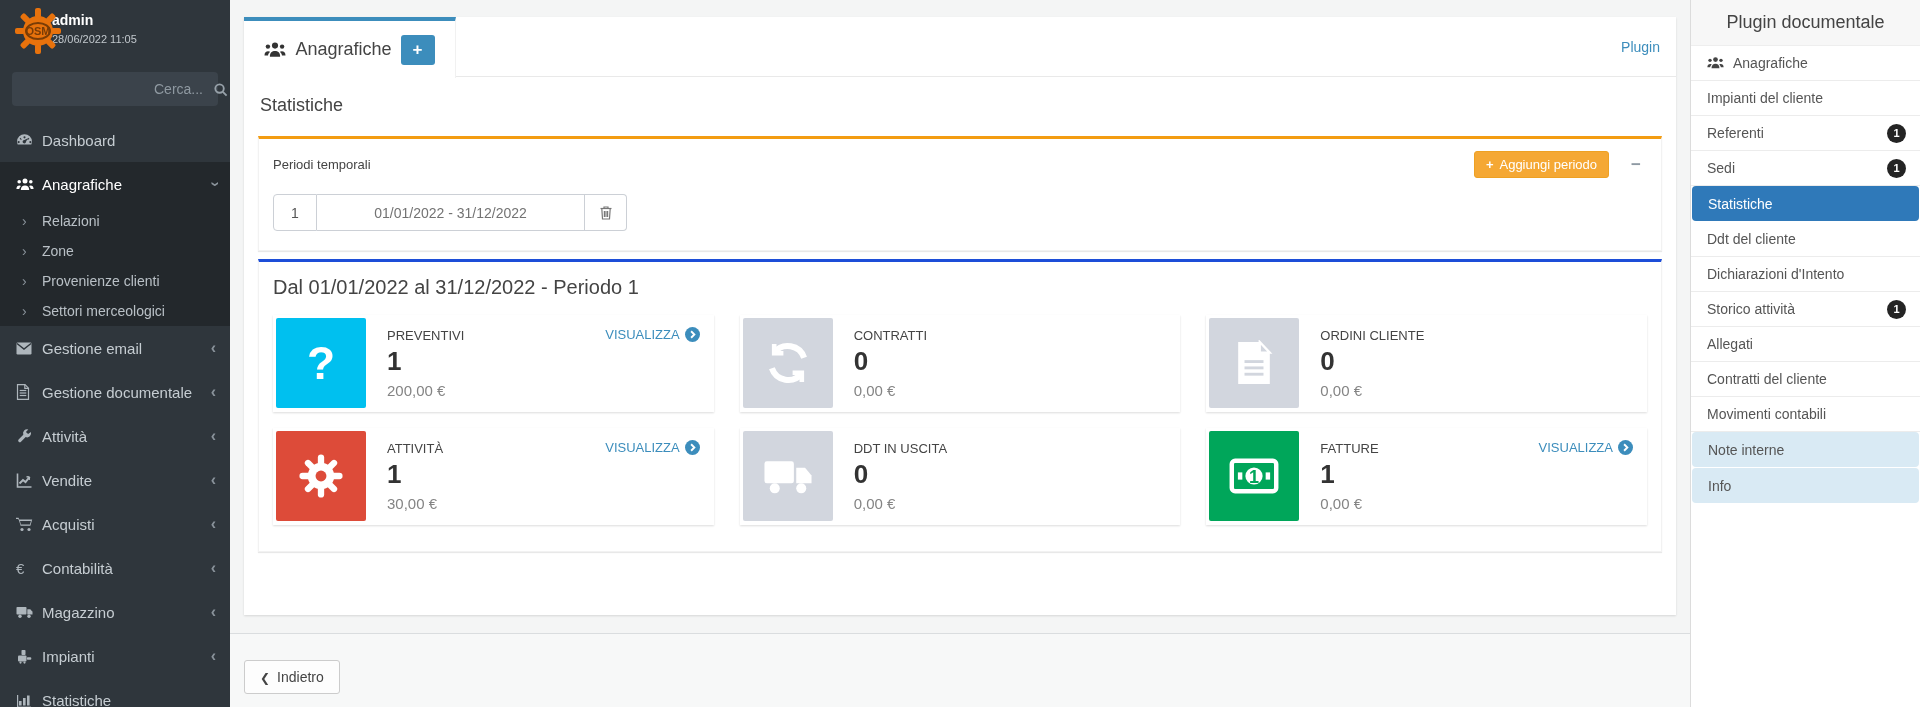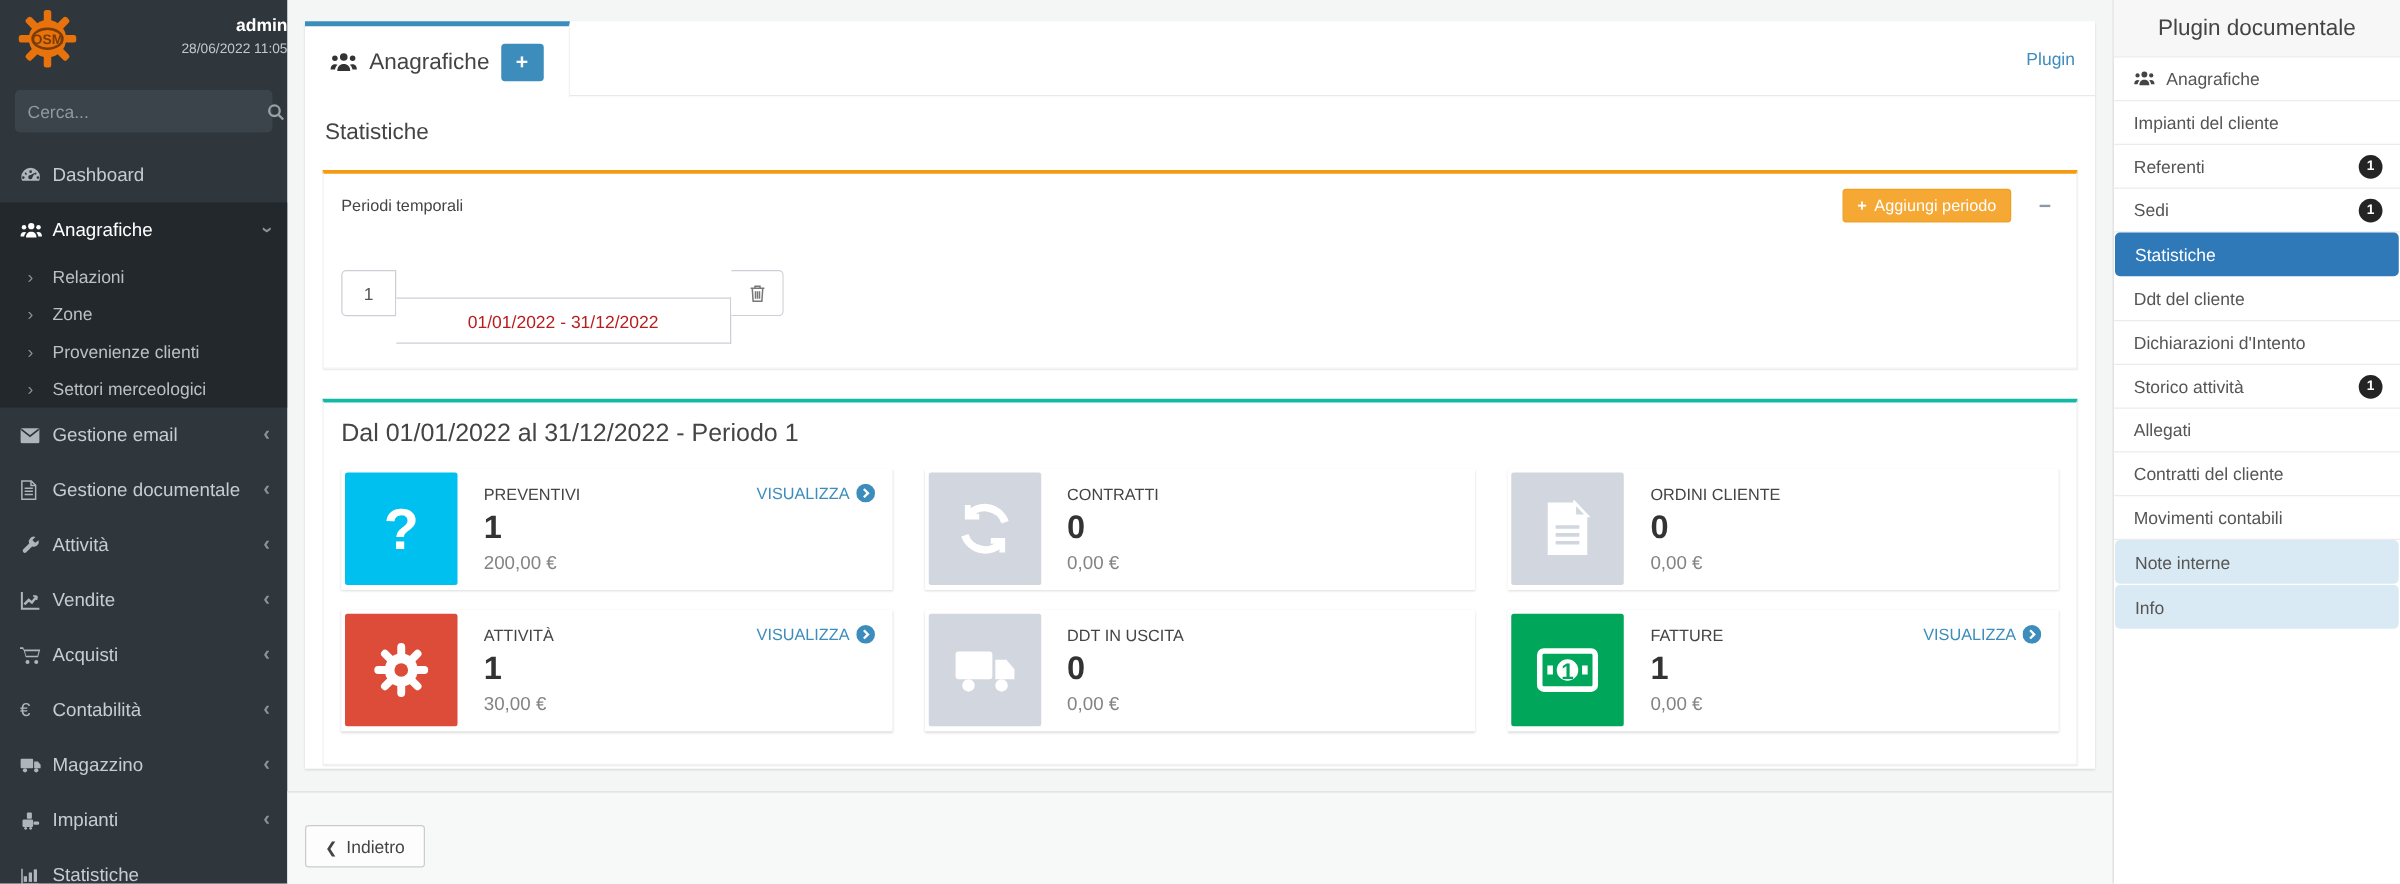--- a/index.html
+++ b/index.html
@@ -3,25 +3,25 @@
 <meta charset="utf-8">
 <style>
   * { margin:0; padding:0; box-sizing:border-box; }
   html,body { width:1920px; height:707px; overflow:hidden; font-family:"Liberation Sans","DejaVu Sans",sans-serif; }
   #app { position:relative; width:1920px; height:707px; background:#f4f5f5; }
 
   
   .sidebar { position:absolute; left:0; top:0; width:230px; height:707px; background:#2f363c; color:#c6cdd2; }
   .user-panel { position:relative; height:62px; padding-top:8px; }
   .logo { position:absolute; left:12px; top:5px; width:52px; height:52px; }
-  .user-meta { text-align:right; padding-left:20px;margin-left:32px; }
+  .user-meta { text-align:left; padding-left:20px;margin-left:32px; }
   .user-name { font-size:14px; font-weight:bold; color:#fff; margin-top:4px; }
   .user-date { font-size:11px; color:#c2c8cd; margin-top:5px; }
   .search-box { position:relative; margin:10px 12px 12px 12px; height:34px; background:#3b434b; border-radius:4px; display:flex; align-items:center; }
-  .search-box input { flex:1; background:transparent; border:none; outline:none; color:#86efac; font-size:14px; padding:0 10px; font-family:inherit; }
+  .search-box input { flex:1; background:transparent; border:none; outline:none; color:#86efac; font-size:14px; padding:0 10px; font-family:inherit;text-align:right; }
   .search-box input::placeholder { color:#8f99a1; }
   .search-btn { width:34px; height:34px; border:none; background:transparent; color:#97a1a9; cursor:pointer; display:flex; align-items:center; justify-content:center; }
 
   .menu { list-style:none; }
   .menu-item { height:44px; display:flex; align-items:center; padding:0 14px 0 16px; font-size:15px; color:#c6cdd2; cursor:pointer; }
   .menu-item .mi-icon { width:26px; display:flex; align-items:center; color:#aeb6bc; flex:none; }
   .menu-item .mi-label { flex:1; }
   .chev { color:#8a939b; font-size:16px; font-weight:bold; line-height:1; }
   .chev-left::after { content:"‹"; }
   .chev-down { display:inline-block; transform:rotate(-90deg); }
@@ -41,30 +41,30 @@
   .active-tab .tab-title { font-size:18px; color:#444; }
   .tab-users-icon { color:#333; display:flex; }
   .tab-add-btn { width:34px; height:30px; background:#3c8dbc; color:#fff; border:none; border-radius:3px; font-size:17px; font-weight:bold; cursor:pointer; line-height:1; }
   .plugin-link { position:absolute; right:16px; top:22px; color:#3c8dbc; font-size:14px; text-decoration:none; cursor:pointer; }
 
   .card-body { padding:14px 14px 0 14px; }
   .page-heading { font-size:18px; color:#444; margin:4px 0 20px 2px; font-weight:normal; }
 
   .panel { background:#fff; border:1px solid #f2f2f2; box-shadow:0 1px 1px rgba(0,0,0,0.09); }
   .panel-orange { border-top:3px solid #f39c12; }
-  .panel-cyan { border-top:3px solid #14b8a6; margin-top:24px; }
+  .panel-cyan { border-top:3px solid #1d4ed8; margin-top:8px; }
   .panel-head { display:flex; align-items:center; padding:12px 14px 10px 14px; }
   .panel-title { font-size:13px; color:#444; font-weight:normal; flex:1; }
   .btn-warning { background:#f5a834; border:1px solid #eea123; color:#fff; font-size:13px; padding:5px 11px; border-radius:3px; cursor:pointer; display:inline-flex; align-items:center; gap:6px; font-family:inherit; }
   .btn-warning .plus-glyph::after { content:"+"; font-weight:bold; }
   .collapse-btn { background:none; border:none; color:#8e99a3; font-size:17px; font-weight:bold; margin-left:22px; margin-right:6px; cursor:pointer; }
 
   .period-row { display:flex; align-items:center; padding:6px 14px 19px 14px; }
   .pr-index { width:44px; height:37px; border:1px solid #ccd0d6; border-radius:4px 0 0 4px; display:flex; align-items:center; justify-content:center; font-size:14px; color:#555; background:#fff; }
-  .pr-range { width:268px; height:37px; border:1px solid #ccd0d6; border-left:none; text-align:center; font-size:14px; color:#b91c1c; outline:none; font-family:inherit;margin-top:44px; }
+  .pr-range { width:268px; height:37px; border:1px solid #ccd0d6; border-left:none; text-align:center; font-size:14px; color:#737373; outline:none; font-family:inherit; }
   .pr-trash { width:42px; height:37px; border:1px solid #ccd0d6; border-left:none; border-radius:0 4px 4px 0; background:#fff; color:#777; cursor:pointer; display:flex; align-items:center; justify-content:center; }
 
   .stats-title { font-size:20px; color:#444; font-weight:normal; padding:14px 14px 16px 14px; }
   .cards-grid { display:grid; grid-template-columns:repeat(3,1fr); gap:16px 26px; margin:0 14px 26px 14px; }
   .info-box { position:relative; height:97px; background:#fff; box-shadow:0 1px 2px rgba(0,0,0,0.14); display:flex; }
   .ib-icon { width:90px; height:90px; margin:3px; border-radius:2px; display:flex; align-items:center; justify-content:center; color:#fff; flex:none; }
   .bg-aqua { background:#00c0ef; }
   .bg-gray { background:#d2d6de; }
   .bg-red { background:#dd4b39; }
   .bg-green { background:#00a65a; }

